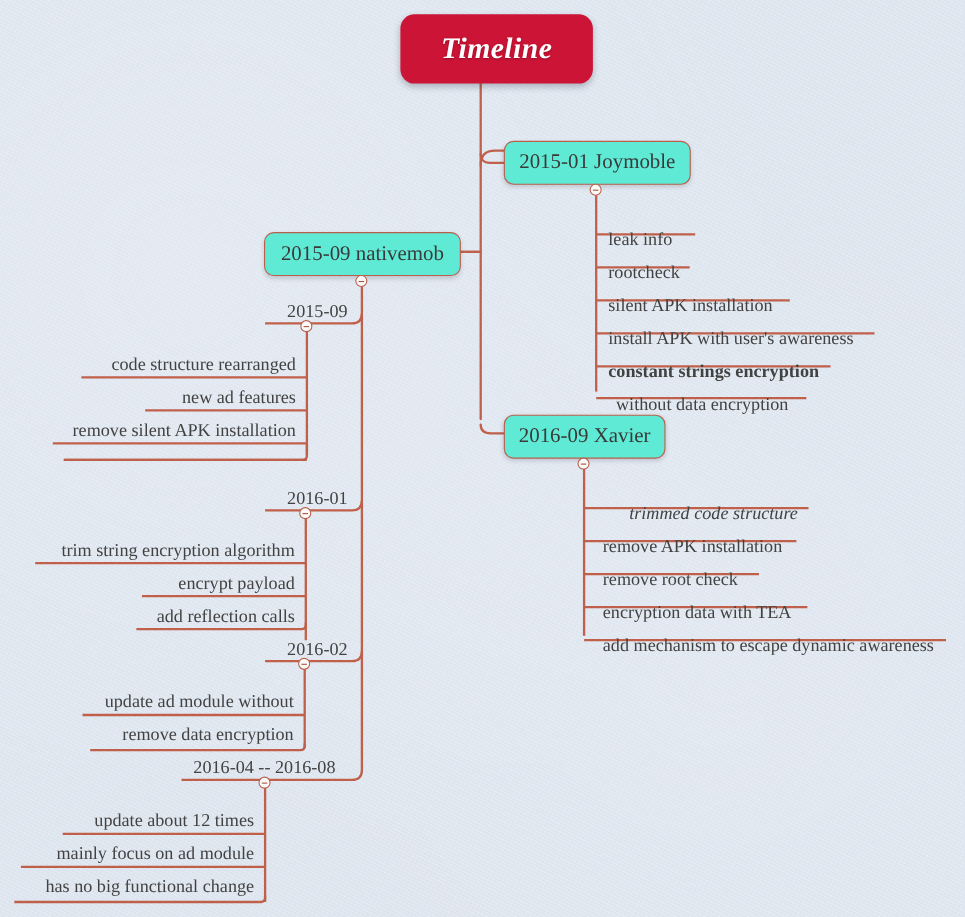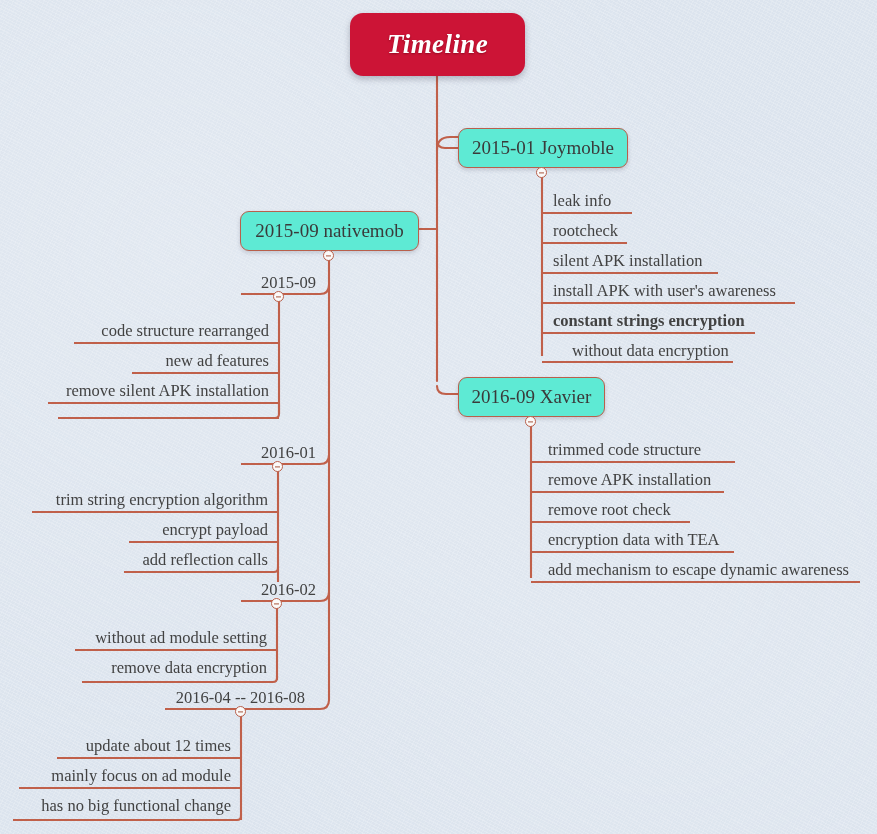--- a/index.html
+++ b/index.html
@@ -34,20 +34,21 @@
     background: #cc1436;
     border-radius: 13px;
     box-shadow: 0 3px 6px rgba(40,40,60,.28);
     display: flex; align-items: center; justify-content: center;
     color: #ffffff;
     font-style: italic;
     font-weight: bold;
     font-size: 27px;
     letter-spacing: .4px;
     text-shadow: 0 1px 2px rgba(90,0,15,.5);
+    margin-left: 14px;
   }
 
   
   .branch-node {
     position: absolute;
     background: #5eead4;
     border: 1.6px solid #b8604c;
     border-radius: 9px;
     box-shadow: 0 2px 4px rgba(60,60,80,.20);
     display: flex; align-items: center; justify-content: center;
@@ -56,21 +57,21 @@
   }
 
   
   .leaf {
     position: absolute;
     color: #424242;
     font-size: 16.5px;
     white-space: nowrap;
     line-height: 1;
   }
-  .leaf.right { text-align: left; }
+  .leaf.right { text-align: left; margin-top: 17px; }
   .leaf.left  { text-align: right; }
 
   
   .toggle {
     position: absolute;
     width: 11px; height: 11px;
     border-radius: 50%;
     background: #fbfaf9;
     border: 1.3px solid #b8604c;
     box-sizing: border-box;
@@ -161,54 +162,54 @@
   <div class="branch-node" style="left:458px; top:128px; width:168px; height:38px;">
     <span>2015-01 Joymoble</span>
   </div>
   <div class="toggle" style="left:536px; top:167px;"></div>
 
   <div class="leaf right" style="left:553px; top:193px;">leak info</div>
   <div class="leaf right" style="left:553px; top:223px;">rootcheck</div>
   <div class="leaf right" style="left:553px; top:253px;">silent APK installation</div>
   <div class="leaf right" style="left:553px; top:283px;">install APK with user's awareness</div>
   <div class="leaf right" style="left:553px; top:313px;font-weight:bold;">constant strings encryption</div>
-  <div class="leaf right" style="left:572px; top:343px;text-align:center;">without data encryption</div>
+  <div class="leaf right" style="left:560px; top:343px;text-align:center;">without data encryption</div>
 
   <div class="branch-node" style="left:240px; top:211px; width:177px; height:38px;">
     <span>2015-09 nativemob</span>
   </div>
   <div class="toggle" style="left:323px; top:250px;"></div>
 
   <div class="leaf left" style="left:141px; top:275px; width:175px;">2015-09</div>
   <div class="toggle" style="left:273px; top:291px;"></div>
   <div class="leaf left" style="left:24px; top:323px; width:245px;">code structure rearranged</div>
   <div class="leaf left" style="left:24px; top:353px; width:245px;">new ad features</div>
   <div class="leaf left" style="left:24px; top:383px; width:245px;">remove silent APK installation</div>
 
   <div class="leaf left" style="left:141px; top:445px; width:175px;">2016-01</div>
   <div class="toggle" style="left:272px; top:461px;"></div>
   <div class="leaf left" style="left:10px; top:492px; width:258px;">trim string encryption algorithm</div>
   <div class="leaf left" style="left:10px; top:522px; width:258px;">encrypt payload</div>
   <div class="leaf left" style="left:10px; top:552px; width:258px;">add reflection calls</div>
 
   <div class="leaf left" style="left:141px; top:582px; width:175px;">2016-02</div>
   <div class="toggle" style="left:271px; top:598px;"></div>
-  <div class="leaf left" style="left:22px; top:630px; width:245px;">without ad module setting</div>
+  <div class="leaf left" style="left:22px; top:630px; width:245px;">update ad module without</div>
   <div class="leaf left" style="left:22px; top:660px; width:245px;">remove data encryption</div>
 
   <div class="leaf left" style="left:100px; top:690px; width:205px;">2016-04 -- 2016-08</div>
   <div class="toggle" style="left:235px; top:706px;"></div>
   <div class="leaf left" style="left:6px; top:738px; width:225px;">update about 12 times</div>
   <div class="leaf left" style="left:6px; top:768px; width:225px;">mainly focus on ad module</div>
   <div class="leaf left" style="left:6px; top:798px; width:225px;">has no big functional change</div>
 
   <div class="branch-node" style="left:458px; top:377px; width:145px; height:38px;">
     <span>2016-09 Xavier</span>
   </div>
   <div class="toggle" style="left:525px; top:416px;"></div>
 
-  <div class="leaf right" style="left:548px; top:442px;">trimmed code structure</div>
+  <div class="leaf right" style="left:572px; top:442px;font-style:italic;">trimmed code structure</div>
   <div class="leaf right" style="left:548px; top:472px;">remove APK installation</div>
   <div class="leaf right" style="left:548px; top:502px;text-align:right;">remove root check</div>
   <div class="leaf right" style="left:548px; top:532px;">encryption data with TEA</div>
   <div class="leaf right" style="left:548px; top:562px;">add mechanism to escape dynamic awareness</div>
 
 </div>
 
 </body></html>

